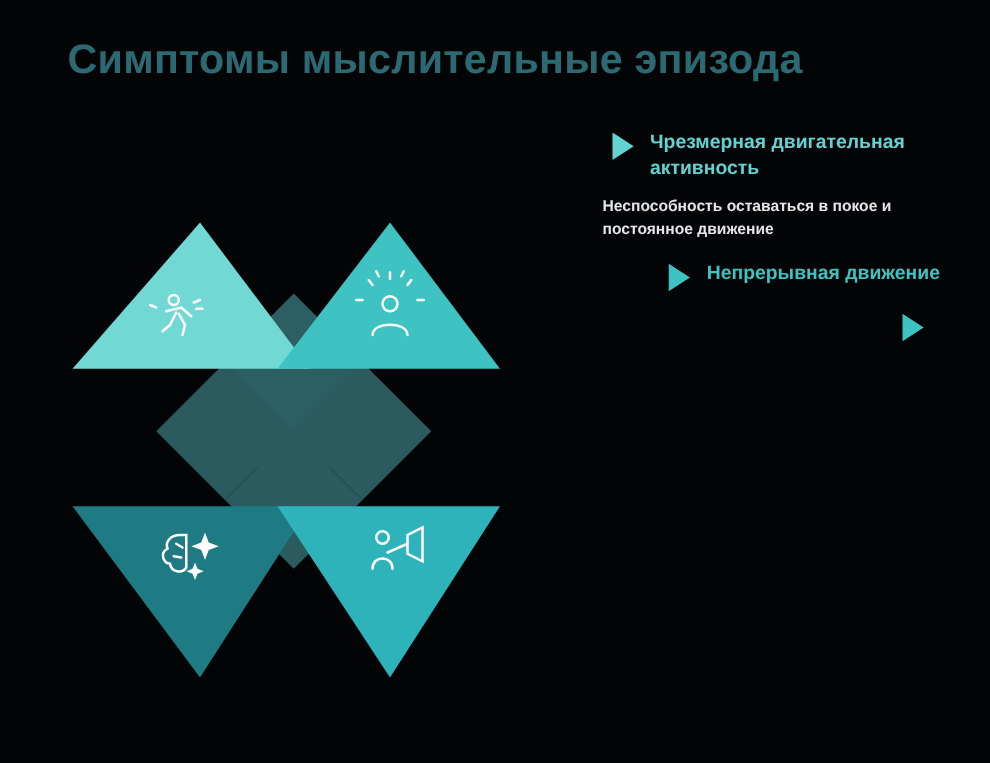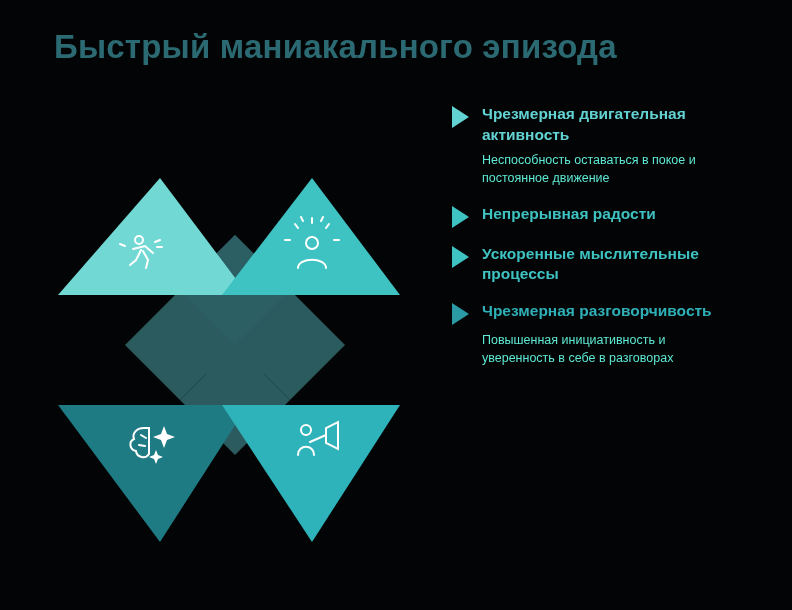--- a/index.html
+++ b/index.html
@@ -42,52 +42,53 @@
     left: 452px;
     top: 104px;
     width: 300px;
   }
   .legend-item {
     margin-bottom: 16px;
   }
   .legend-head {
     display: flex;
     align-items: flex-start;
+    justify-content: flex-end;
   }
   .bullet {
     width: 0;
     height: 0;
     border-top: 11px solid transparent;
     border-bottom: 11px solid transparent;
     border-left: 17px solid #62d2d2;
     margin-right: 13px;
     margin-top: 2px;
     flex: 0 0 auto;
   }
   .legend-label {
     font-size: 15.5px;
     font-weight: bold;
     line-height: 1.33;
     max-width: 232px;
   }
   .legend-desc {
     font-size: 12.5px;
     line-height: 1.42;
-    color: #5eead4;
-    margin: 7px 0 0 30px;
+    color: #e5e5e5;
+    margin: 12px 0 0 30px;
     max-width: 248px;
-    font-weight: normal;
+    font-weight: bold;
   }
 </style>
 </head>
 <body>
 
 <div class="page">
 
-  <div class="title">Быстрый маниакального эпизода</div>
+  <div class="title">Симптомы мыслительные эпизода</div>
 
   <div class="diagram">
     <svg width="390" height="420" viewBox="0 0 390 420">
 
       <g>
         <path d="M195 85 L248 138 L248 200 L195 253 L142 200 L142 138 Z" fill="#2b5a5f"></path>
         <path d="M195 85 L250 140 L195 195 L140 140 Z" fill="#2c5f64"></path>
         <path d="M140 140 L195 195 L140 250 L85 195 Z" fill="#2b5a5f"></path>
         <path d="M250 140 L305 195 L250 250 L195 195 Z" fill="#2b5a5f"></path>
         <path d="M195 195 L250 250 L195 305 L140 250 Z" fill="#2b5a5f"></path>
@@ -150,33 +151,25 @@
       <div class="legend-head">
         <span class="bullet" style="border-left-color:#62d2d2"></span>
         <span class="legend-label" style="color:#62d2d2">Чрезмерная двигательная активность</span>
       </div>
       <div class="legend-desc">Неспособность оставаться в покое и постоянное движение</div>
     </div>
 
     <div class="legend-item">
       <div class="legend-head">
         <span class="bullet" style="border-left-color:#3fc2c2"></span>
-        <span class="legend-label" style="color:#3fc2c2">Непрерывная радости</span>
+        <span class="legend-label" style="color:#3fc2c2">Непрерывная движение</span>
       </div>
     </div>
 
     <div class="legend-item">
       <div class="legend-head">
         <span class="bullet" style="border-left-color:#3fc2c2"></span>
-        <span class="legend-label" style="color:#3fc2c2">Ускоренные мыслительные процессы</span>
       </div>
     </div>
 
-    <div class="legend-item">
-      <div class="legend-head">
-        <span class="bullet" style="border-left-color:#2a9aa4"></span>
-        <span class="legend-label" style="color:#2fb0b8">Чрезмерная разговорчивость</span>
-      </div>
-      <div class="legend-desc">Повышенная инициативность и уверенность в себе в разговорах</div>
-    </div>
 
   </div>
 </div>
 
 </body></html>

